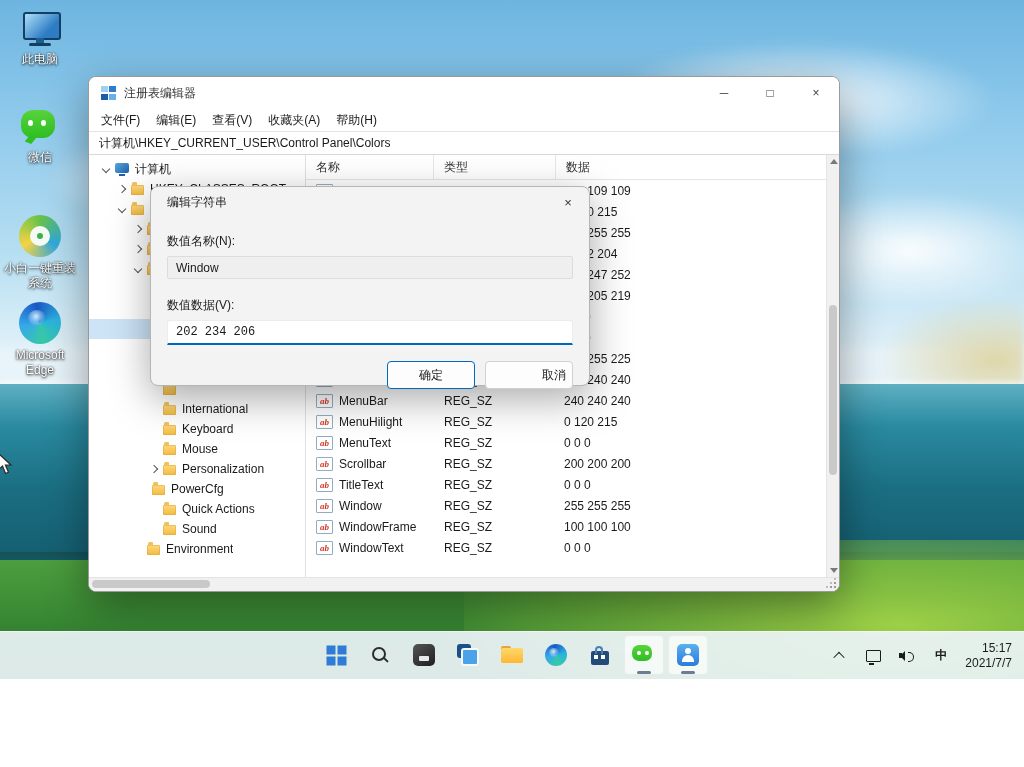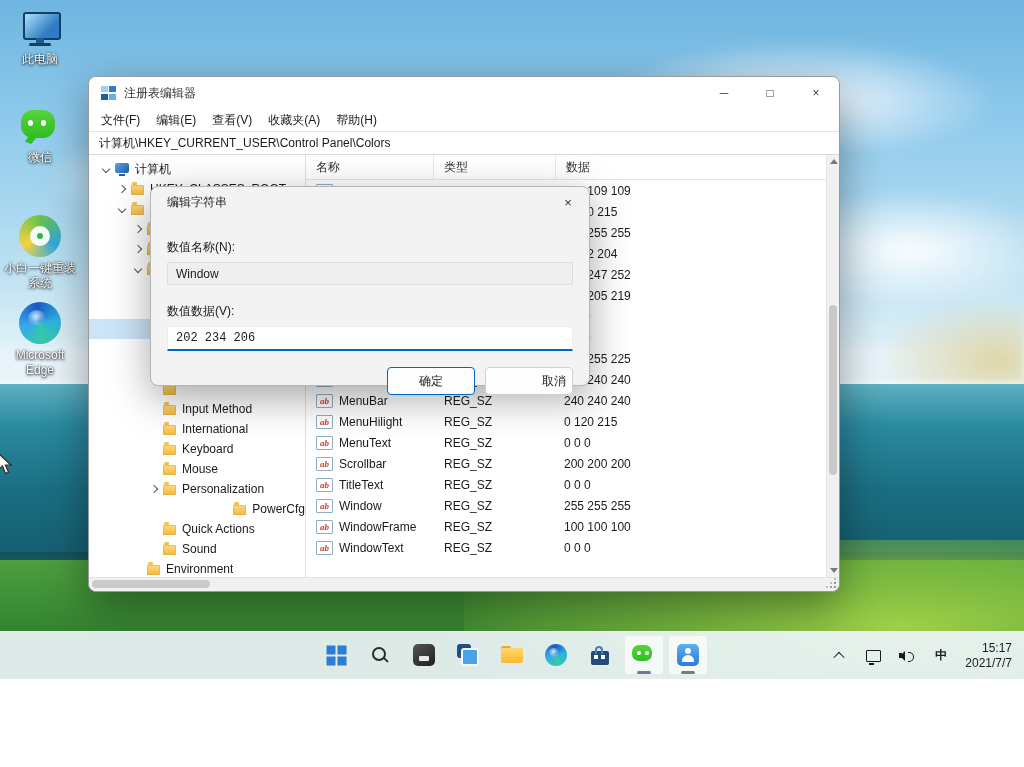--- a/index.html
+++ b/index.html
@@ -97,21 +97,21 @@
   .bottombar{height:13px;flex:none;background:#f1f1f1;border-top:1px solid #e3e3e3;position:relative;}
   .hthumb{position:absolute;left:3px;top:2px;width:118px;height:8px;border-radius:4px;background:#c9c9c9;}
   .grip{position:absolute;right:3px;bottom:3px;width:2px;height:2px;background:#9a9a9a;box-shadow:-4px 0 0 #9a9a9a,0 -4px 0 #9a9a9a,-4px -4px 0 #bdbdbd,-8px 0 0 #bdbdbd,0 -8px 0 #bdbdbd;}
 
   
   .dialog{position:absolute;left:150px;top:186px;width:440px;height:200px;z-index:20;background:#f3f3f3;border:1px solid #b5b5b5;border-radius:8px;box-shadow:0 12px 40px rgba(0,0,0,.35);box-sizing:border-box;}
   .dlg-titlebar{height:30px;display:flex;align-items:center;padding-left:16px;position:relative;}
   .dlg-title{font-size:12px;color:#1b1b1b;}
   .dlg-close{position:absolute;right:0;top:0;width:42px;height:30px;display:flex;align-items:center;justify-content:center;font-size:13px;color:#333;border-top-right-radius:8px;}
   .dlg-body{padding:0 16px;}
-  .dlg-label{margin-top:22px;font-size:12px;color:#1a1a1a;}
+  .dlg-label{margin-top:16px;font-size:12px;color:#1a1a1a;}
   .dlg-field{display:block;width:100%;box-sizing:border-box;margin-top:6px;font-size:12px;color:#1a1a1a;padding:0 8px;font-family:"Liberation Sans",sans-serif;outline:none;}
   .name-field{height:23px;background:#efefef;border:1px solid #dcdcdc;border-radius:2px;}
   .data-field{height:25px;background:#fff;border:1px solid #ececec;border-bottom:2px solid #0067c0;border-radius:3px 3px 0 0;font-family:Liberation Mono, monospace;}
   .dlg-label.second{margin-top:18px;}
   .dlg-buttons{margin-top:16px;display:flex;justify-content:flex-end;gap:10px;}
   .btn{width:88px;height:28px;font-size:12px;border-radius:4px;font-family:"Liberation Sans",sans-serif;color:#1a1a1a;}
   .btn-ok{background:#fdfdfd;border:1px solid #0067c0;}
   .btn-cancel{background:#fdfdfd;border:1px solid #d1d1d1;text-align:right;}
 
   
@@ -303,45 +303,40 @@
             <span class="tree-label"></span>
           </div>
           <div class="tree-item" style="padding-left: 58px;">
             <span class="twisty"></span>
             <span class="ic-folder"></span>
             <span class="tree-label"></span>
           </div>
           <div class="tree-item" style="padding-left: 58px;">
             <span class="twisty"></span>
             <span class="ic-folder"></span>
-            <span class="tree-label">Input Method</span>
-          </div>
-          <div class="tree-item" style="padding-left: 58px;">
-            <span class="twisty"></span>
-            <span class="ic-folder"></span>
             <span class="tree-label">International</span>
           </div>
           <div class="tree-item" style="padding-left: 58px;">
             <span class="twisty"></span>
             <span class="ic-folder"></span>
             <span class="tree-label">Keyboard</span>
           </div>
           <div class="tree-item" style="padding-left: 58px;">
             <span class="twisty"></span>
             <span class="ic-folder"></span>
             <span class="tree-label">Mouse</span>
           </div>
           <div class="tree-item" style="padding-left: 58px;">
             <span class="twisty">
               <i class="chev right"></i>
             </span>
             <span class="ic-folder"></span>
             <span class="tree-label">Personalization</span>
           </div>
-          <div class="tree-item" style="padding-left: 60px; justify-content: flex-end;">
+          <div class="tree-item" style="padding-left: 47px;">
             <span class="twisty"></span>
             <span class="ic-folder"></span>
             <span class="tree-label">PowerCfg</span>
           </div>
           <div class="tree-item" style="padding-left: 58px;">
             <span class="twisty"></span>
             <span class="ic-folder"></span>
             <span class="tree-label">Quick Actions</span>
           </div>
           <div class="tree-item" style="padding-left: 58px;">

